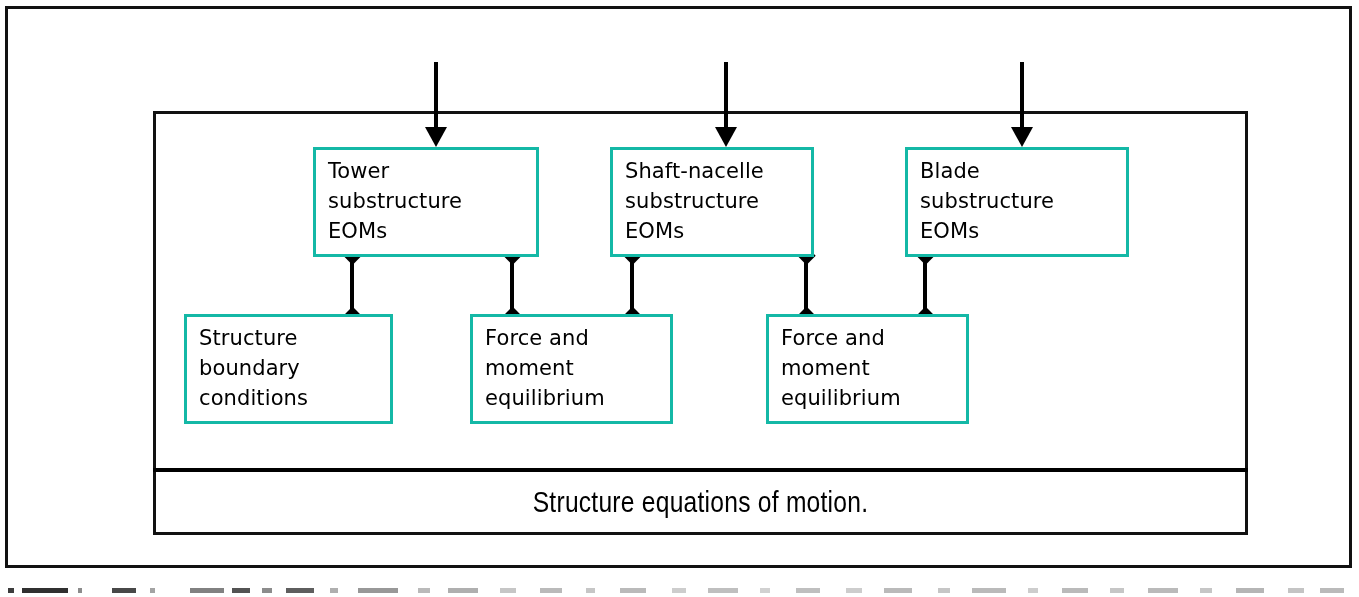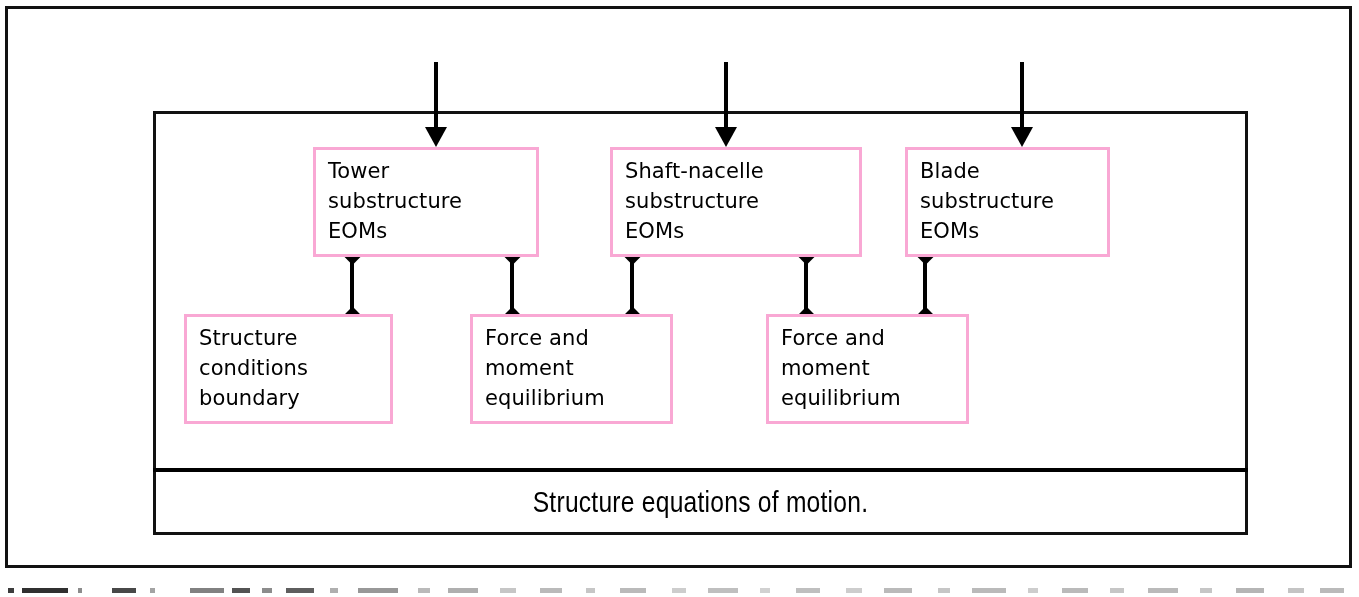--- a/index.html
+++ b/index.html
@@ -12,21 +12,21 @@
     position:absolute;left:5px;top:6px;width:1347px;height:562px;
     border:3px solid #111;box-sizing:border-box;background:transparent;
   }
   .inner-frame{
     position:absolute;left:153px;top:111px;width:1095px;height:424px;
     border:3px solid #111;box-sizing:border-box;background:transparent;
   }
 
   
   .node{
-    position:absolute;border:3px solid #f9a8d4;box-sizing:border-box;
+    position:absolute;border:3px solid #14b8a6;box-sizing:border-box;
     background:#fff;padding:6px 0 9px 12px;
     font-size:21px;line-height:30px;letter-spacing:.1px;
     font-family:"DejaVu Sans", sans-serif;font-weight:400;
   }
   .node .ln{display:block;white-space:nowrap;}
 
   
   .caption-sep{
     position:absolute;left:153px;top:468px;width:1095px;height:4px;background:#000;
   }
@@ -91,36 +91,36 @@
   <div class="vline" style="left:923px;top:255px;height:62px;"></div>
   <div class="dot" style="left:919px;top:250px;"></div>
   <div class="dot" style="left:919px;top:310px;"></div>
 
   <div class="node" style="left:313px;top:147px;width:226px;height:110px;">
     <span class="ln">Tower</span>
     <span class="ln">substructure</span>
     <span class="ln">EOMs</span>
   </div>
 
-  <div class="node" style="left:610px;top:147px;width:252px;height:110px;">
+  <div class="node" style="left:610px;top:147px;width:204px;height:110px;">
     <span class="ln">Shaft-nacelle</span>
     <span class="ln">substructure</span>
     <span class="ln">EOMs</span>
   </div>
 
-  <div class="node" style="left:905px;top:147px;width:205px;height:110px;">
+  <div class="node" style="left:905px;top:147px;width:224px;height:110px;">
     <span class="ln">Blade</span>
     <span class="ln">substructure</span>
     <span class="ln">EOMs</span>
   </div>
 
   <div class="node" style="left:184px;top:314px;width:209px;height:110px;">
     <span class="ln">Structure</span>
+    <span class="ln">boundary</span>
     <span class="ln">conditions</span>
-    <span class="ln">boundary</span>
   </div>
 
   <div class="node" style="left:470px;top:314px;width:203px;height:110px;">
     <span class="ln">Force and</span>
     <span class="ln">moment</span>
     <span class="ln">equilibrium</span>
   </div>
 
   <div class="node" style="left:766px;top:314px;width:203px;height:110px;">
     <span class="ln">Force and</span>

